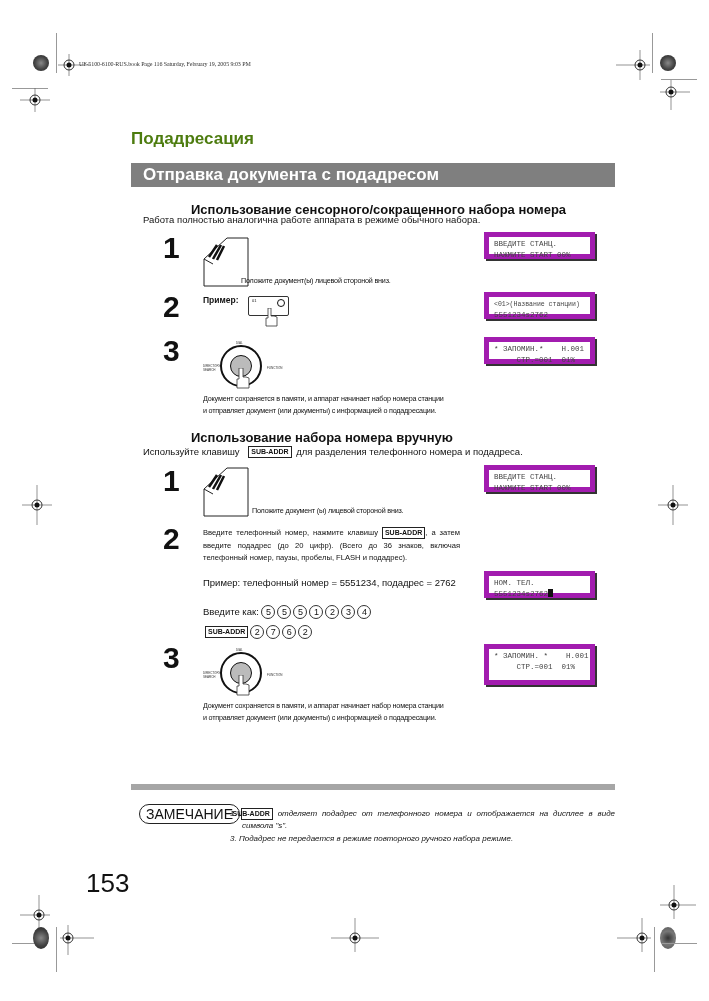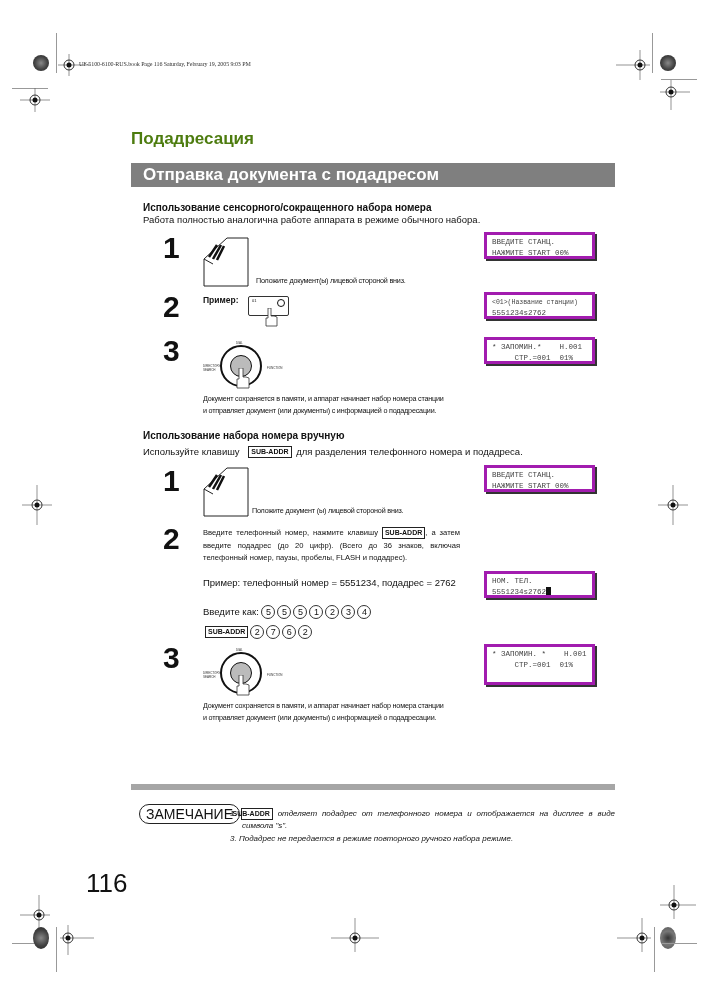--- a/index.html
+++ b/index.html
@@ -2,25 +2,25 @@
 <html><head>
 <meta charset="utf-8">
 <style>
   html, body { margin:0; padding:0; background:#fff; }
   body { width:709px; height:1001px; position:relative; overflow:hidden;
          font-family:"Liberation Sans", sans-serif; color:#111; }
   .abs { position:absolute; }
   .hdr-line { font-family:"Liberation Serif", serif; font-size:6px; color:#333; letter-spacing:-0.1px; white-space:nowrap; }
   .section-title { font-size:17px; font-weight:bold; color:#4d7c0f; }
   .banner { background:#7f7f7f; color:#fff; font-size:17px; font-weight:bold; padding-left:12px; box-sizing:border-box; line-height:23px; }
-  .sub-head { font-size:10px; font-weight:bold; }
+  .sub-head { font-size:13px; font-weight:bold;margin-left:48px; }
   .body-text { font-size:9.5px; }
   .step-num { font-size:30px; font-weight:bold; line-height:30px; }
   .small { font-size:7.2px; letter-spacing:-0.2px; line-height:12px; }
-  .lcd { border:3px solid #a21caf; box-shadow:2px 2px 0 #333; background:#fff;
+  .lcd { border:5px solid #a21caf; box-shadow:2px 2px 0 #333; background:#fff;
          font-family:"Liberation Mono", monospace; font-size:7.5px; color:#444; padding:2px 5px; line-height:11px; box-sizing:border-box; white-space:pre; }
   .key { display:inline-block; border:1px solid #222; font-size:7px; font-weight:bold; padding:0 2px; line-height:10px; vertical-align:middle; }
   .circ { display:inline-block; width:12px; height:12px; border:1px solid #333; border-radius:50%; text-align:center; font-size:9px; line-height:12px; margin-right:2px; vertical-align:middle; }
   .note-label { border:1.3px solid #222; border-radius:12px; font-size:14px; padding:0 6px; line-height:18px; }
   .note-item { font-size:8px; font-style:italic; line-height:11px; }
   .gray-bar { background:#a6a6a6; }
   .page-num { font-size:26px; }
   .hline { background:#999; height:1px; }
   .vline { background:#999; width:1px; }
   .disc { border-radius:50%; background:radial-gradient(circle,#888 0%,#444 55%,#222 100%); }
@@ -80,21 +80,21 @@
 
 <div class="abs sub-head" style="left:143px;top:202px;">Использование сенсорного/сокращенного набора номера</div>
 <div class="abs body-text" style="left:143px;top:214px;">Работа полностью аналогична работе аппарата в режиме обычного набора.</div>
 
 <div class="abs step-num" style="left:163px;top:233px;">1</div>
 <svg class="abs" style="left:203px;top:237px" width="46" height="50">
     <path d="M1 22 L24 1 L45 1 L45 49 L1 49 Z" fill="#fff" stroke="#222" stroke-width="1"></path>
     <path d="M6 20 L14 8 M10 22 L18 8 M14 23 L21 9" stroke="#111" stroke-width="2.5"></path>
     <path d="M1 22 L10 27" stroke="#222"></path>
   </svg>
-<div class="abs small" style="left:256px;top:275px;">Положите документ(ы) лицевой стороной вниз.</div>
+<div class="abs small" style="left:241px;top:275px;">Положите документ(ы) лицевой стороной вниз.</div>
 <div class="abs lcd" style="left:484px;top:232px;width:111px;height:27px;"><div>ВВЕДИТЕ СТАНЦ.</div><div>НАЖМИТЕ START 00%</div></div>
 
 <div class="abs step-num" style="left:163px;top:292px;">2</div>
 <div class="abs" style="left:203px;top:295px;font-size:8.5px;font-weight:bold;">Пример:</div>
 <div class="abs" style="left:248px;top:296px;width:39px;height:18px;border:1px solid #333;border-radius:2px;">
   <span class="abs" style="left:3px;top:1px;font-size:4px;">01</span>
   <span class="abs" style="right:3px;top:2px;width:6px;height:6px;border:1.5px solid #111;border-radius:50%;"></span>
 </div>
 <svg class="abs" style="left:263px;top:308px" width="16" height="20">
     <path d="M5 0 L5 10 L3 10 L3 18 L14 18 L14 9 L11 8 L8 8 L8 0 Z" fill="#fff" stroke="#333" stroke-width="0.8"></path>
@@ -171,21 +171,21 @@
     <span>1.</span>
     <span class="key" style="font-style:normal;">SUB-ADDR</span>
     <span>отделяет подадрес от телефонного номера и отображается на дисплее в виде символа "s".</span>
   </div>
   <div class="note-item" style="padding-left:12px;text-indent:-12px;margin-top:2px;">
     <span>3.</span>
     <span>Подадрес не передается в режиме повторного ручного набора режиме.</span>
   </div>
 </div>
 
-<div class="abs page-num" style="left:86px;top:868px;">116</div>
+<div class="abs page-num" style="left:86px;top:868px;">153</div>
 
 <svg class="abs" style="left:20px;top:895px" width="30" height="40">
     <line x1="0" y1="20" x2="30" y2="20" stroke="#666" stroke-width="0.7"></line>
     <line x1="19" y1="0" x2="19" y2="35" stroke="#666" stroke-width="0.7"></line>
     <circle cx="19" cy="20" r="5" fill="none" stroke="#333"></circle>
     <circle cx="19" cy="20" r="2.5" fill="#111"></circle>
   </svg>
 <div class="abs hline" style="left:12px;top:943px;width:36px;"></div>
 <div class="abs disc" style="left:33px;top:927px;width:16px;height:22px;"></div>
 <div class="abs vline" style="left:56px;top:927px;height:45px;"></div>

